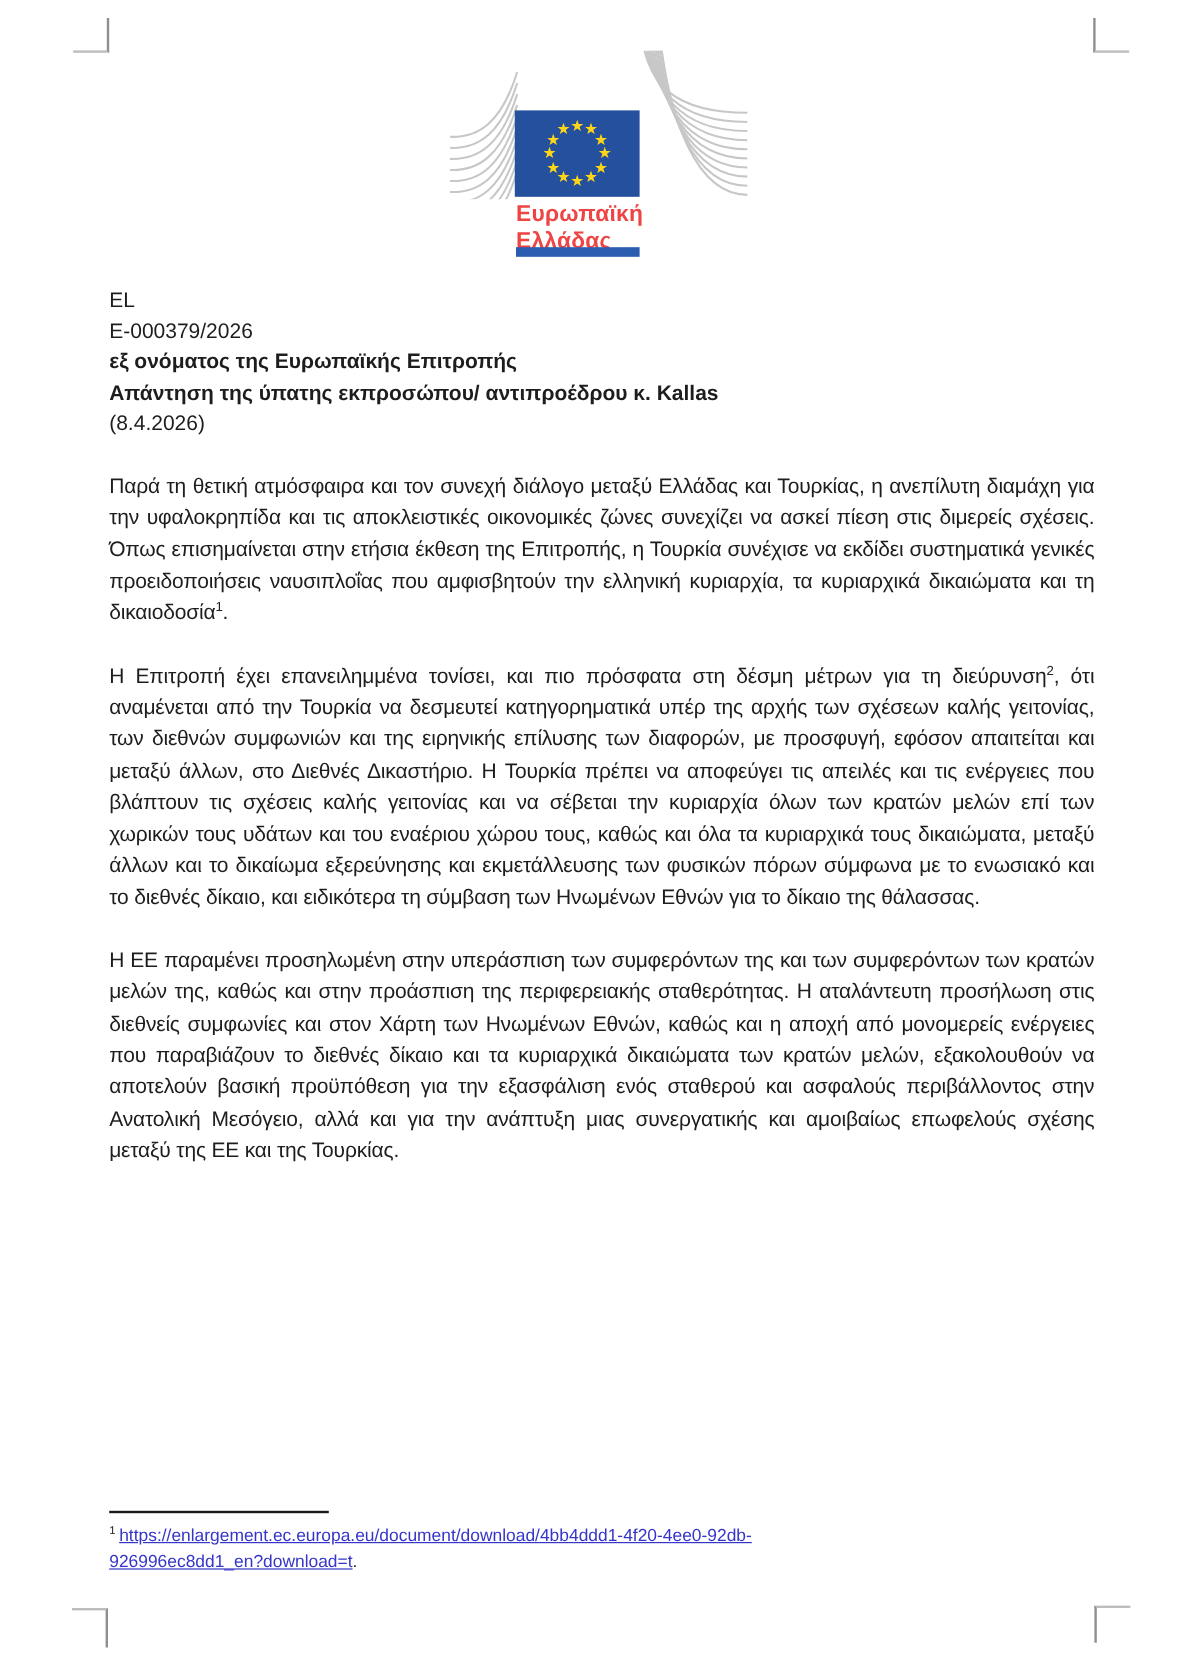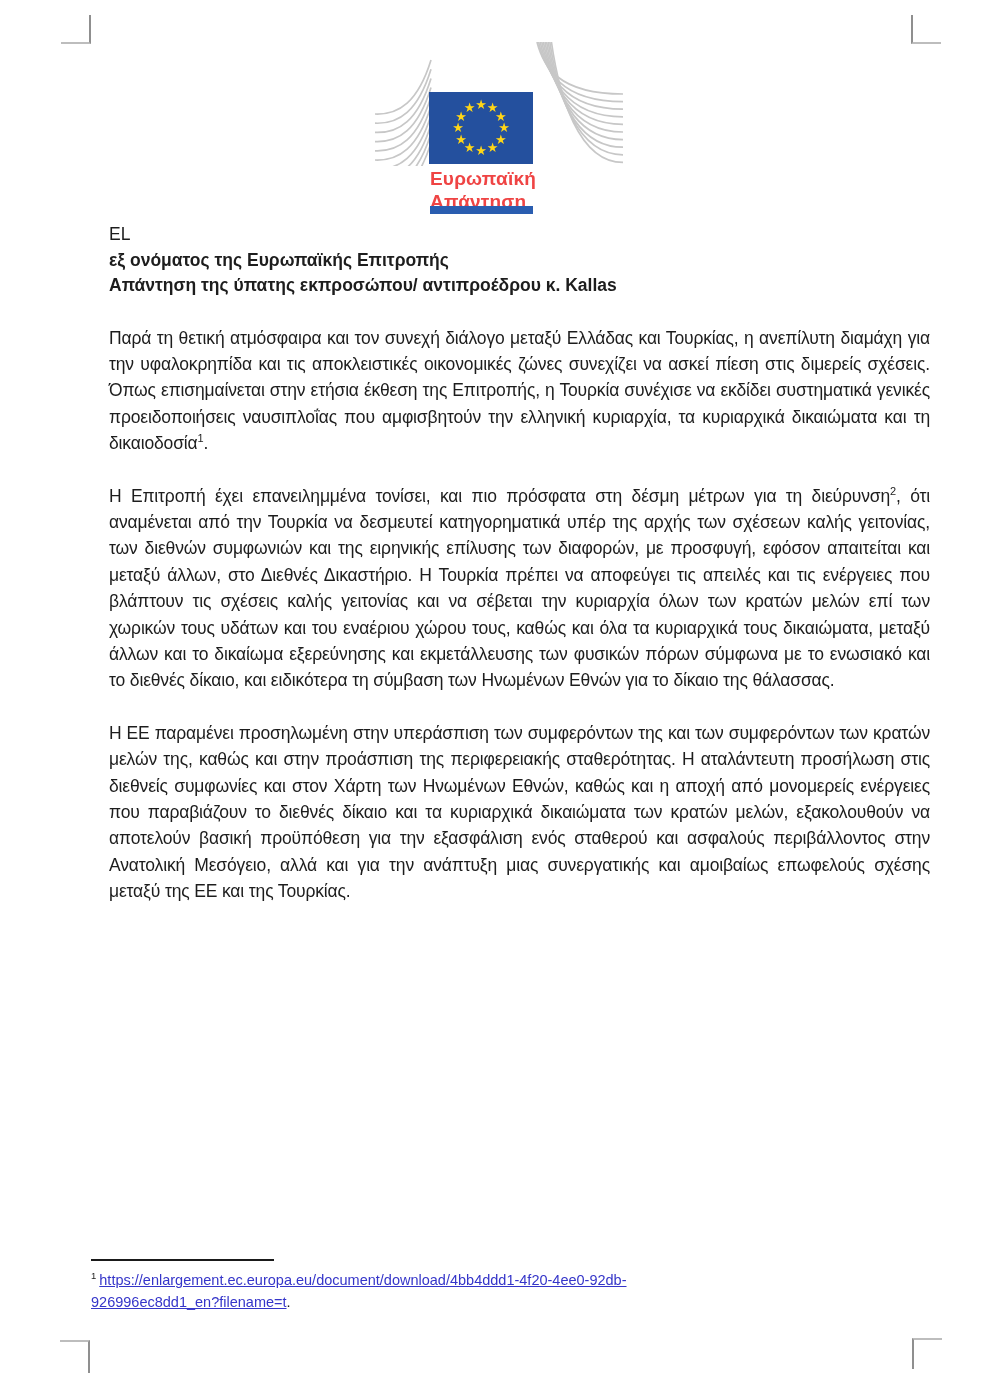--- a/index.html
+++ b/index.html
@@ -16,21 +16,21 @@
   .mark-br{left:912px;top:1338px;width:28px;height:29px;border-left:2px solid #8f8f8f;border-top:2px solid #bdbdbd;}
   
   .swoosh{position:absolute;}
   .swoosh-left{left:375px;top:44px;}
   .swoosh-right{left:533px;top:42px;}
   .flag{position:absolute;left:429px;top:92px;width:104px;height:72px;background:#24509E;}
   .flag .star{position:absolute;color:#FFD617;font-size:13px;line-height:14px;width:14px;height:14px;text-align:center;}
   .inst{position:absolute;left:430px;top:167px;font-size:19px;font-weight:600;color:#ef4444;line-height:23px;letter-spacing:0.2px;}
   .logo-bar{position:absolute;left:430px;top:206px;width:103px;height:8px;background:#2A5DB0;}
   
-  .content{position:absolute;left:91px;top:222px;width:821px;margin-left:18px;}
+  .content{position:absolute;left:91px;top:238px;width:821px;}
   .hdr{font-size:17.5px;line-height:25.5px;}
   .hdr .b{font-weight:bold;}
   .para{margin:26px 0 0 0;font-size:17.5px;line-height:26.4px;text-align:justify;letter-spacing:-0.15px;}
   .para sup{font-size:11px;line-height:0;}
   .para .bold{font-weight:normal;}
   
   .footnotes{position:absolute;left:91px;top:1259px;width:821px;font-size:14.5px;line-height:21.5px;}
   .fn-sep{width:183px;height:2px;background:#1a1a1a;margin-bottom:9px;}
   .fn{margin:0;}
   .fn sup{font-size:9.5px;line-height:0;margin-right:3px;}
@@ -82,38 +82,40 @@
           <span class="star" style="left: 45px; top: 52px; color: rgb(255, 214, 23);">★</span>
           <span class="star" style="left: 33.5px; top: 48.9186px; color: rgb(255, 214, 23);">★</span>
           <span class="star" style="left: 25.0814px; top: 40.5px; color: rgb(255, 214, 23);">★</span>
           <span class="star" style="left: 22px; top: 29px; color: rgb(255, 214, 23);">★</span>
           <span class="star" style="left: 25.0814px; top: 17.5px; color: rgb(255, 214, 23);">★</span>
           <span class="star" style="left: 33.5px; top: 9.08142px; color: rgb(255, 214, 23);">★</span>
         </div>
     </div>
     <div class="inst">
       <div>Ευρωπαϊκή</div>
-      <div>Απάντηση</div>
+      <div>Ελλάδας</div>
     </div>
     <div class="logo-bar" style="background: rgb(42, 93, 176);"></div>
   </div>
 
   <div class="content">
     <div class="hdr">
       <div>EL</div>
+      <div>E-000379/2026</div>
       <div class="b">εξ ονόματος της Ευρωπαϊκής Επιτροπής</div>
       <div class="b">Απάντηση της ύπατης εκπροσώπου/ αντιπροέδρου κ. Kallas</div>
+      <div>(8.4.2026)</div>
     </div>
 
     <p class="para"><span>Παρά τη θετική ατμόσφαιρα και τον συνεχή διάλογο μεταξύ Ελλάδας και Τουρκίας, η ανεπίλυτη διαμάχη για την υφαλοκρηπίδα και τις αποκλειστικές οικονομικές ζώνες συνεχίζει να ασκεί πίεση στις διμερείς σχέσεις. Όπως επισημαίνεται στην ετήσια έκθεση της Επιτροπής, η Τουρκία συνέχισε να εκδίδει συστηματικά γενικές προειδοποιήσεις ναυσιπλοΐας που αμφισβητούν την ελληνική κυριαρχία, τα κυριαρχικά δικαιώματα και τη δικαιοδοσία</span><sup>1</sup><span>.</span></p>
     <p class="para"><span>Η Επιτροπή έχει επανειλημμένα τονίσει, και πιο πρόσφατα στη δέσμη μέτρων για τη διεύρυνση</span><sup>2</sup><span>, ότι αναμένεται από την Τουρκία να δεσμευτεί κατηγορηματικά υπέρ της αρχής των σχέσεων καλής γειτονίας, των διεθνών συμφωνιών και της ειρηνικής επίλυσης των διαφορών, με προσφυγή, εφόσον απαιτείται και μεταξύ άλλων, στο Διεθνές Δικαστήριο. Η Τουρκία πρέπει να αποφεύγει τις απειλές και τις ενέργειες που βλάπτουν τις σχέσεις καλής γειτονίας και να σέβεται την κυριαρχία όλων των κρατών μελών επί των χωρικών τους υδάτων και του εναέριου χώρου τους, </span><span class="bold">καθώς και όλα τα κυριαρχικά τους δικαιώματα, μεταξύ άλλων και το δικαίωμα εξερεύνησης και εκμετάλλευσης των φυσικών πόρων</span><span> σύμφωνα με το ενωσιακό και το διεθνές δίκαιο, και ειδικότερα τη σύμβαση των Ηνωμένων Εθνών για το δίκαιο της θάλασσας.</span></p>
     <p class="para"><span>Η ΕΕ παραμένει προσηλωμένη στην υπεράσπιση των συμφερόντων της και των συμφερόντων των κρατών μελών της, καθώς και στην προάσπιση της περιφερειακής σταθερότητας. Η αταλάντευτη προσήλωση στις διεθνείς συμφωνίες και στον Χάρτη των Ηνωμένων Εθνών, καθώς και η αποχή από μονομερείς ενέργειες που παραβιάζουν το διεθνές δίκαιο και τα κυριαρχικά δικαιώματα των κρατών μελών, εξακολουθούν να αποτελούν βασική προϋπόθεση για την εξασφάλιση ενός σταθερού και ασφαλούς περιβάλλοντος στην Ανατολική Μεσόγειο, αλλά και για την ανάπτυξη μιας συνεργατικής και αμοιβαίως επωφελούς σχέσης μεταξύ της ΕΕ και της Τουρκίας.</span></p>
   </div>
 
   <div class="footnotes">
     <div class="fn-sep" style="background: rgb(26, 26, 26);"></div>
     <div class="fn">
       <sup>1</sup><a class="fn-link" style="color: rgb(53, 53, 201); margin-top: 32px;">https://enlargement.ec.europa.eu/document/download/4bb4ddd1-4f20-4ee0-92db-</a><br>
-      <a class="fn-link" style="color: rgb(53, 53, 201);">926996ec8dd1_en?filename=t</a><span>.</span>
+      <a class="fn-link" style="color: rgb(53, 53, 201);">926996ec8dd1_en?download=t</a><span>.</span>
     </div>
   </div>
 
 </div>
 
 </body></html>

